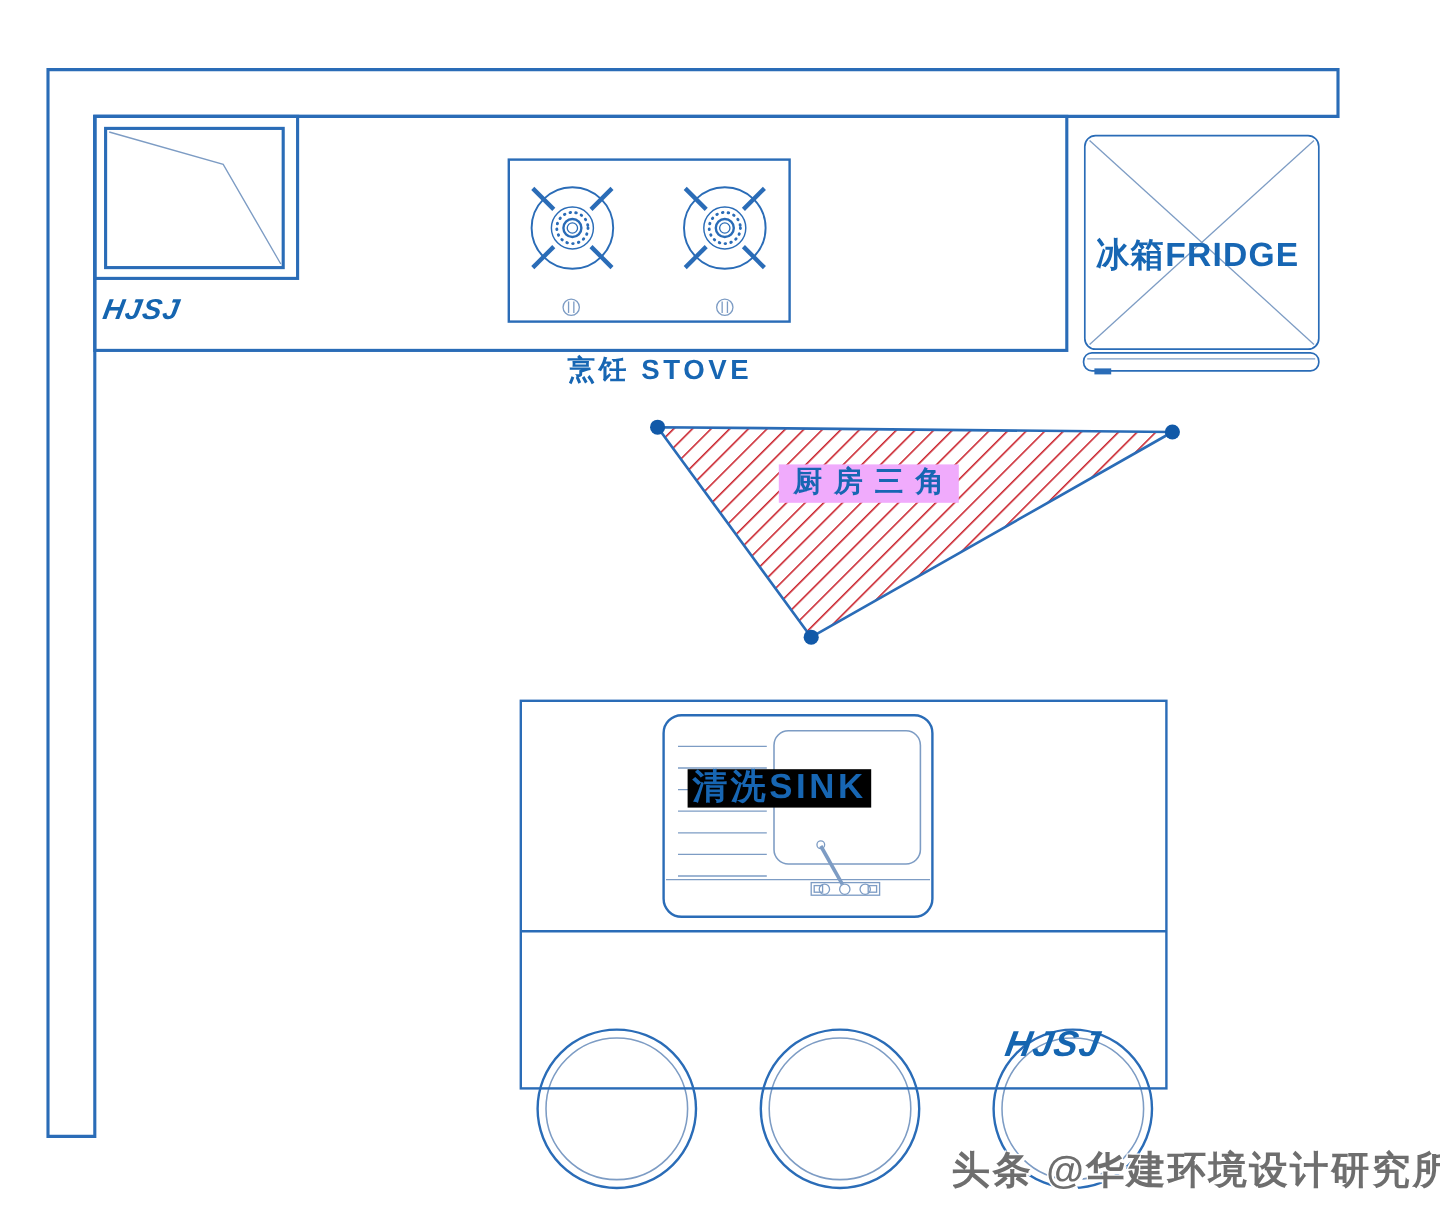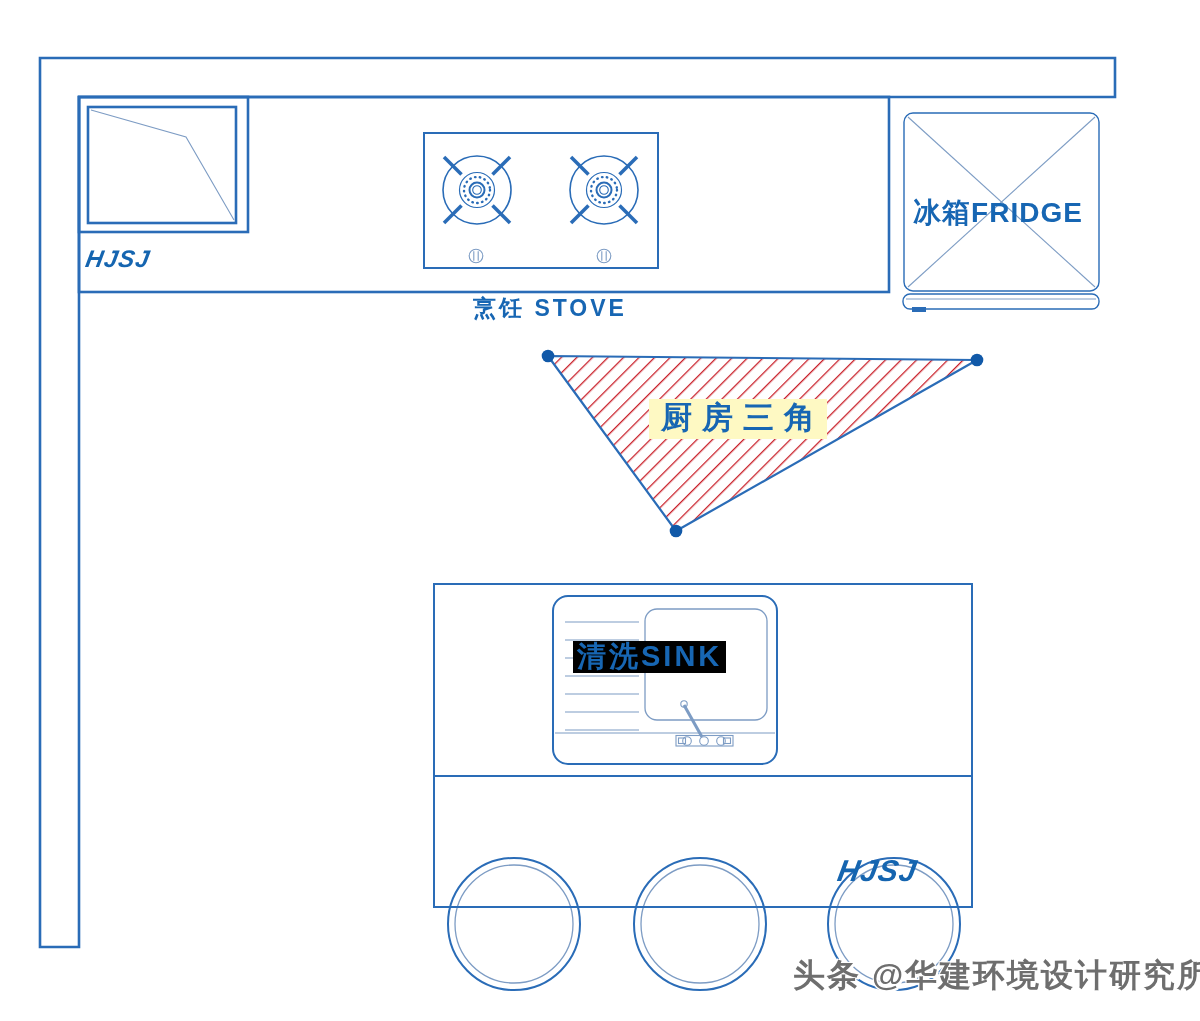--- a/index.html
+++ b/index.html
@@ -22,22 +22,22 @@
   .lbl{
     position:absolute;
     color:var(--text_blue);
     font-weight:700;
     white-space:nowrap;
     line-height:1.1;
   }
   .stove-label{left:446px;top:296px;font-size:23px;letter-spacing:3px;margin-left:27px;}
   .fridge-label{left:904px;top:198px;width:188px;text-align:center;font-size:28px;letter-spacing:1px;}
   .triangle-label{
-    left:649px;top:399px;font-size:31px;letter-spacing:10px;
-    background:#fef9c3;padding:2px 2px 4px 12px;
+    left:649px;top:387px;font-size:24px;letter-spacing:10px;
+    background:#f0abfc;padding:2px 2px 4px 12px;
   }
   .sink-label{left:573px;top:641px;font-size:29px;letter-spacing:3px;background:#000000;padding:0 4px;}
   .logo{
     position:absolute;
     color:var(--logo_blue);
     font-style:italic;font-weight:800;
     transform:skewX(-10deg);
     letter-spacing:1px;
   }
   .logo-counter{left:86px;top:245px;font-size:24px;}

